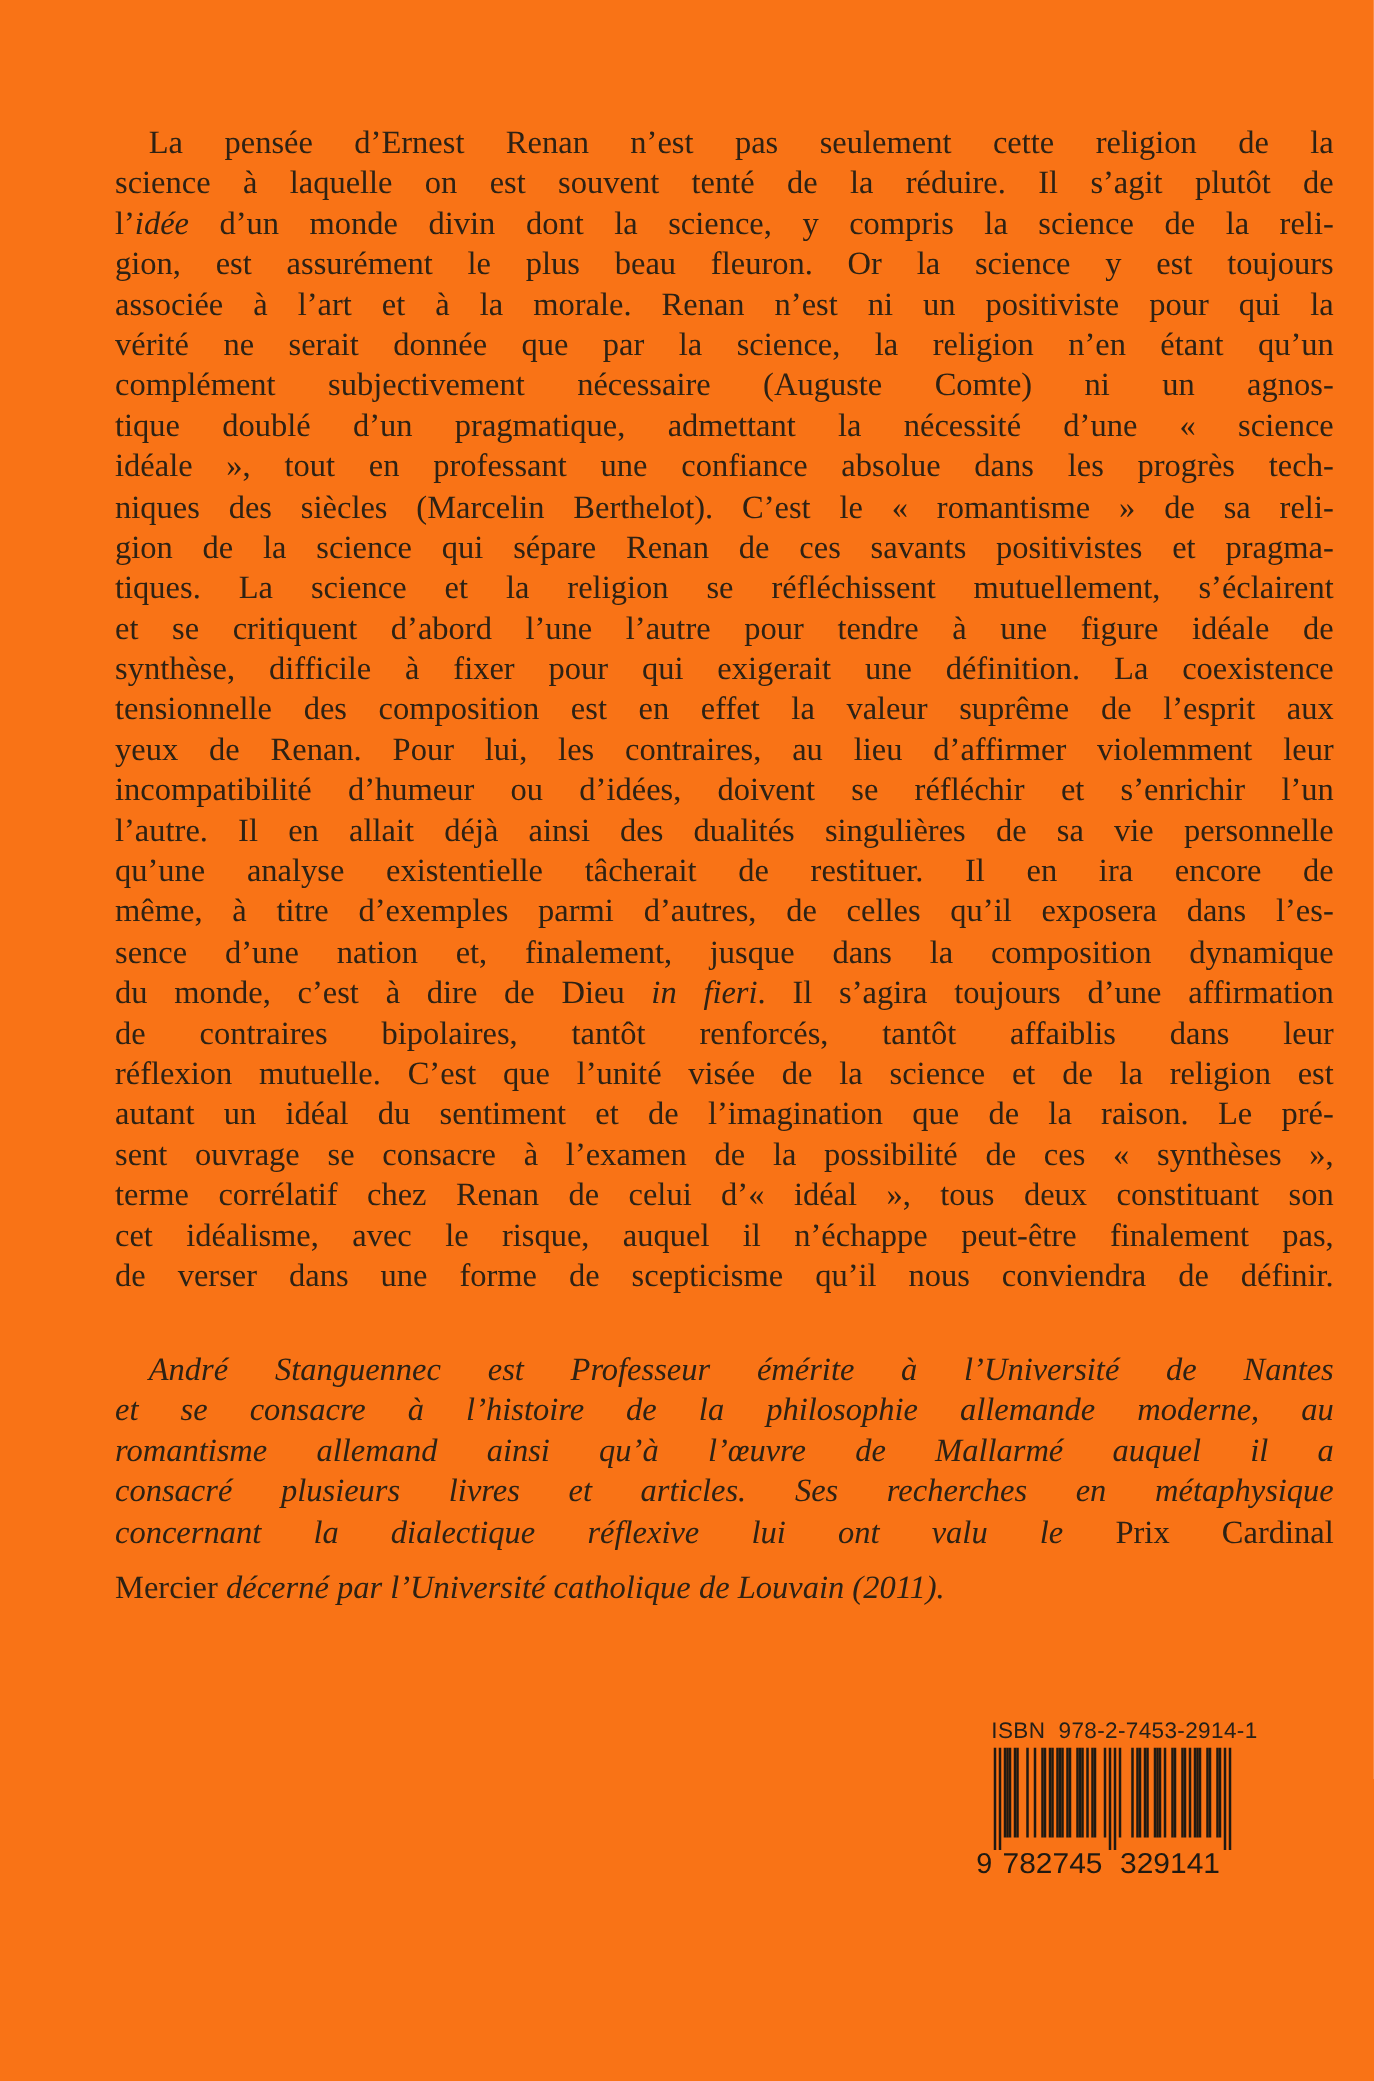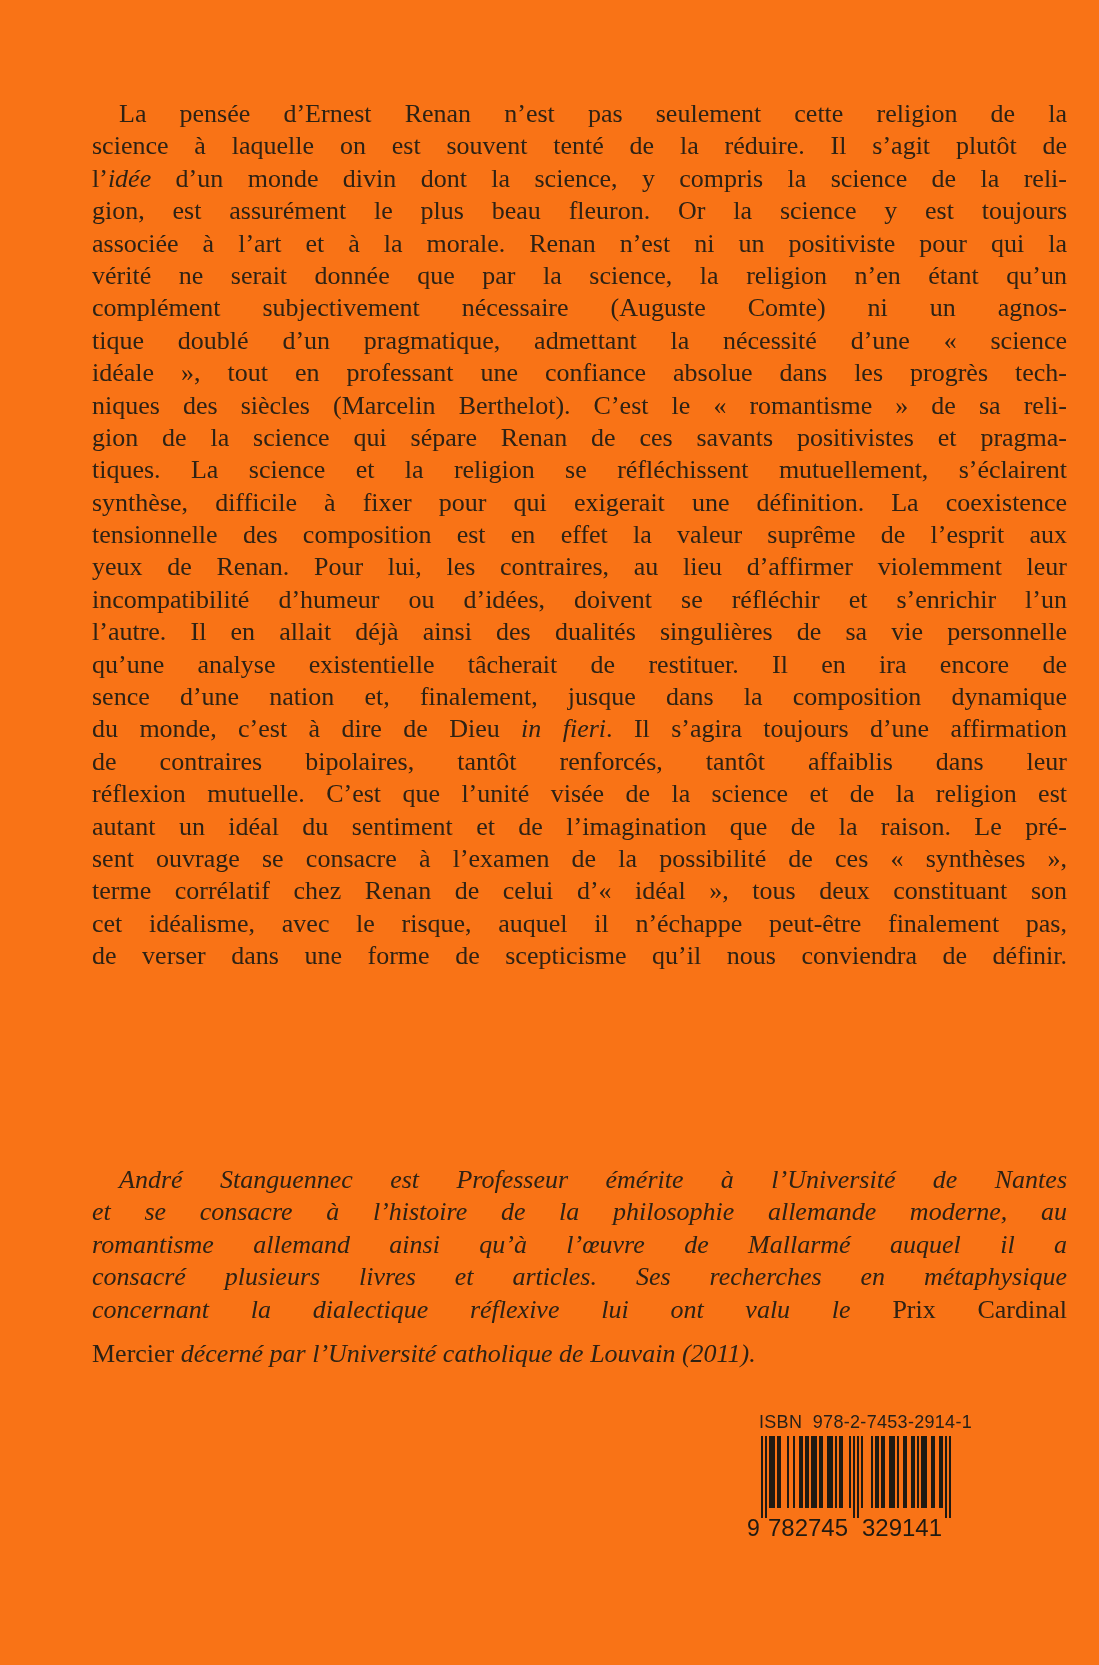--- a/index.html
+++ b/index.html
@@ -12,39 +12,38 @@
     color: #2E2214;
     overflow: hidden;
     padding-left: 32px;
   }
   .textblock {
     position: absolute;
     left: 92px;
     width: 975px;
   }
   #body-text { top: 98px; }
-  #bio-text  { top: 1164px; font-style: italic; }
+  #bio-text  { top: 1080px; font-style: italic; }
   .line {
     font-size: 26px;
     line-height: 32.4px;
     height: 32.4px;
     text-align: justify;
     text-align-last: justify;
     overflow: hidden;
     white-space: normal;
   }
   .line.indent { text-indent: 27px; }
   .line.last-left { text-align-last: left; margin-top: 12px; }
   .rm { font-style: normal; }
   .barcode-block {
     position: absolute;
-    left: 745px;
+    left: 779px;
     top: 1374px;
     width: 210px;
-    margin-top: 38px;
   }
   .isbn-label {
     font-family: "Liberation Sans", sans-serif;
     font-size: 18px;
     color: #262018;
     text-align: center;
     padding-left: 14px;
     white-space: pre;
     margin-bottom: 3px;
     letter-spacing: 0.3px;
@@ -76,26 +75,28 @@
       <div class="line">l’<i>idée</i> d’un monde divin dont la science, y compris la science de la reli-</div>
       <div class="line">gion, est assurément le plus beau fleuron. Or la science y est toujours</div>
       <div class="line">associée à l’art et à la morale. Renan n’est ni un positiviste pour qui la</div>
       <div class="line">vérité ne serait donnée que par la science, la religion n’en étant qu’un</div>
       <div class="line">complément subjectivement nécessaire (Auguste Comte) ni un agnos-</div>
       <div class="line">tique doublé d’un pragmatique, admettant la nécessité d’une « science</div>
       <div class="line">idéale », tout en professant une confiance absolue dans les progrès tech-</div>
       <div class="line">niques des siècles (Marcelin Berthelot). C’est le « romantisme » de sa reli-</div>
       <div class="line">gion de la science qui sépare Renan de ces savants positivistes et pragma-</div>
       <div class="line">tiques. La science et la religion se réfléchissent mutuellement, s’éclairent</div>
+      <div class="line">et se critiquent d’abord l’une l’autre pour tendre à une figure idéale de</div>
       <div class="line">synthèse, difficile à fixer pour qui exigerait une définition. La coexistence</div>
       <div class="line">tensionnelle des composition est en effet la valeur suprême de l’esprit aux</div>
       <div class="line">yeux de Renan. Pour lui, les contraires, au lieu d’affirmer violemment leur</div>
       <div class="line">incompatibilité d’humeur ou d’idées, doivent se réfléchir et s’enrichir l’un</div>
       <div class="line">l’autre. Il en allait déjà ainsi des dualités singulières de sa vie personnelle</div>
       <div class="line">qu’une analyse existentielle tâcherait de restituer. Il en ira encore de</div>
+      <div class="line">même, à titre d’exemples parmi d’autres, de celles qu’il exposera dans l’es-</div>
       <div class="line">sence d’une nation et, finalement, jusque dans la composition dynamique</div>
       <div class="line">du monde, c’est à dire de Dieu <i>in fieri</i>. Il s’agira toujours d’une affirmation</div>
       <div class="line">de contraires bipolaires, tantôt renforcés, tantôt affaiblis dans leur</div>
       <div class="line">réflexion mutuelle. C’est que l’unité visée de la science et de la religion est</div>
       <div class="line">autant un idéal du sentiment et de l’imagination que de la raison. Le pré-</div>
       <div class="line">sent ouvrage se consacre à l’examen de la possibilité de ces « synthèses »,</div>
       <div class="line">terme corrélatif chez Renan de celui d’« idéal », tous deux constituant son</div>
       <div class="line">cet idéalisme, avec le risque, auquel il n’échappe peut-être finalement pas,</div>
       <div class="line">de verser dans une forme de scepticisme qu’il nous conviendra de définir.</div>
     </div>

